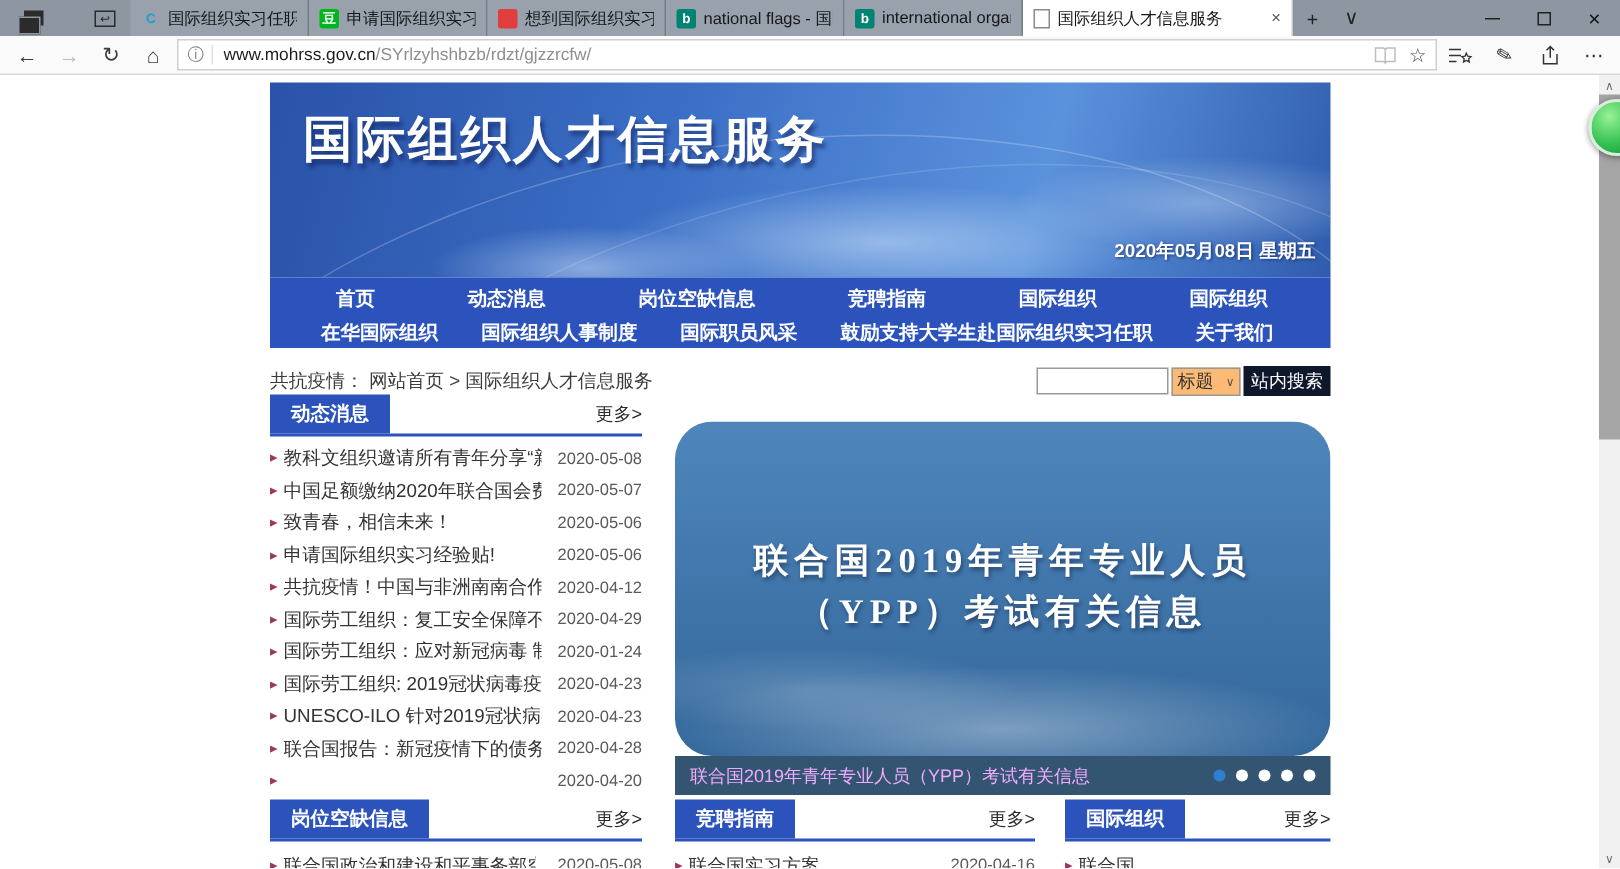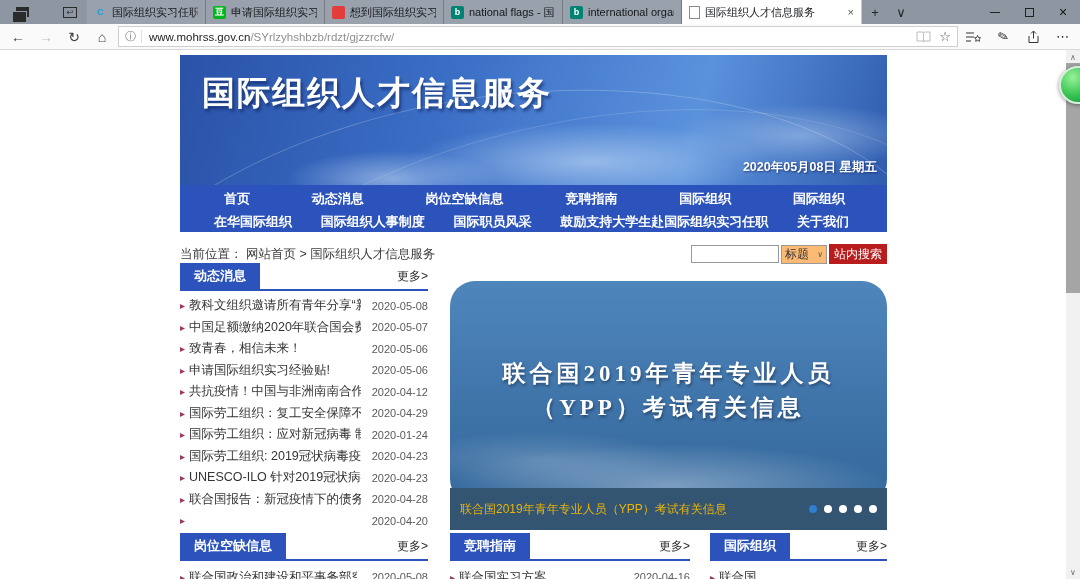--- a/index.html
+++ b/index.html
@@ -72,21 +72,21 @@
   .navrow span { cursor:pointer; white-space:nowrap; }
 
   
   .crumbrow { position:absolute; left:180px; top:193px; width:707px; height:22px; display:flex; align-items:center; }
   .crumb { font-size:12.5px; color:#3c3c3c; }
   .searchbox { margin-left:auto; display:flex; align-items:center; gap:2px; }
   .sinput { width:88px; height:18px; border:1px solid #999; background:#fff; }
   .sselect { width:46px; height:19px; border:1px solid #999; background:#fdba74; font-size:12px; color:#333;
              display:flex; align-items:center; justify-content:space-between; padding:0 3px; }
   .sselect .chev { font-size:8px; color:#555; }
-  .sbtn { width:58px; height:20px; background:#b91c1c; color:#fff; font-size:12px; display:flex;
+  .sbtn { width:58px; height:20px; background:#0f172a; color:#fff; font-size:12px; display:flex;
           align-items:center; justify-content:center; cursor:pointer; }
 
   
   .sechead { display:flex; align-items:flex-end; border-bottom:2px solid #2b53bb; height:24px; }
   .sectab { background:#2b53bb; color:#fff; font-size:13px; font-weight:bold; padding:4px 14px 4px 14px;
             white-space:nowrap; }
   .more { margin-left:auto; font-size:12px; color:#2b2b2b; padding-bottom:4px; cursor:pointer; }
 
   
   .newscol { position:absolute; left:180px; top:217px; width:248px; }
@@ -99,21 +99,21 @@
   
   .carousel { position:absolute; left:450px; top:231px; width:437px; height:249px; }
   .slide { position:absolute; inset:0 0 26px 0; overflow:hidden;
            background:
              radial-gradient(ellipse 320px 60px at 50% 92%, rgba(255,255,255,.35), rgba(255,255,255,0) 70%),
              radial-gradient(ellipse 200px 40px at 20% 80%, rgba(255,255,255,.18), rgba(255,255,255,0) 70%),
              linear-gradient(180deg,#4e86bc 0%,#3f74a9 55%,#34689c 100%); border-radius: 25px; }
   .slide-text { position:absolute; top:76px; width:100%; text-align:center; color:#fff;
                 font-family:"Liberation Serif","DejaVu Serif",serif; font-weight:bold; font-size:23px;
                 letter-spacing:4px; text-shadow:1px 2px 3px rgba(0,0,20,.4); line-height:34px; }
-  .caption { position:absolute; left:0; bottom:0; width:100%; height:42px; background:#335571; color:#eab308;
+  .caption { position:absolute; left:0; bottom:0; width:100%; height:26px; background:#335571; color:#f0abfc;
              display:flex; align-items:center; padding:0 10px; font-size:12px;text-align:center; }
   .dots { margin-left:auto; display:flex; gap:7px; align-items:center; }
   .dot { width:8px; height:8px; border-radius:50%; background:#fff; cursor:pointer; }
   .dot.active { background:#2f7fd0; }
 
   
   .bsec { position:absolute; top:487px; }
   .bsec1 { left:180px; width:248px; }
   .bsec2 { left:450px; width:240px; }
   .bsec3 { left:710px; width:177px; }
@@ -241,21 +241,21 @@
 
       <span>在华国际组织</span>
           <span>国际组织人事制度</span>
           <span>国际职员风采</span>
           <span>鼓励支持大学生赴国际组织实习任职</span>
           <span>关于我们</span>
         </div>
     </div>
 
     <div class="crumbrow">
-      <span class="crumb"><span>当前位置：</span> <span>网站首页 &gt; 国际组织人才信息服务</span></span>
+      <span class="crumb"><span>共抗疫情：</span> <span>网站首页 &gt; 国际组织人才信息服务</span></span>
       <div class="searchbox">
         <input class="sinput" style="">
         <div class="sselect">
           <span>标题</span>
           <span class="chev">∨</span>
         </div>
         <div class="sbtn">站内搜索</div>
       </div>
     </div>
 

